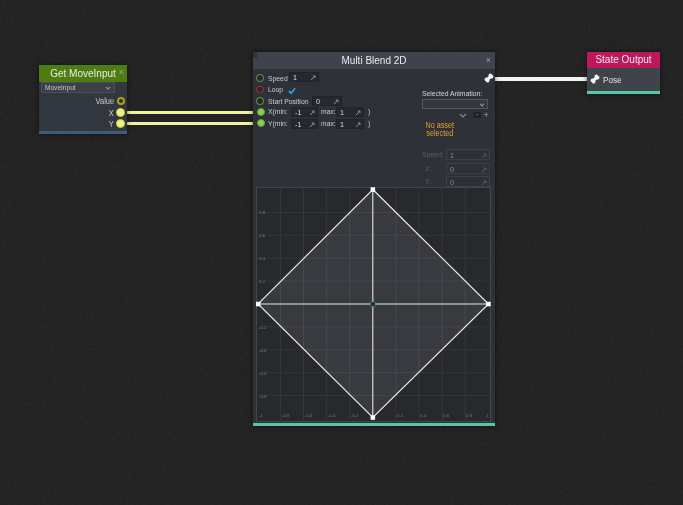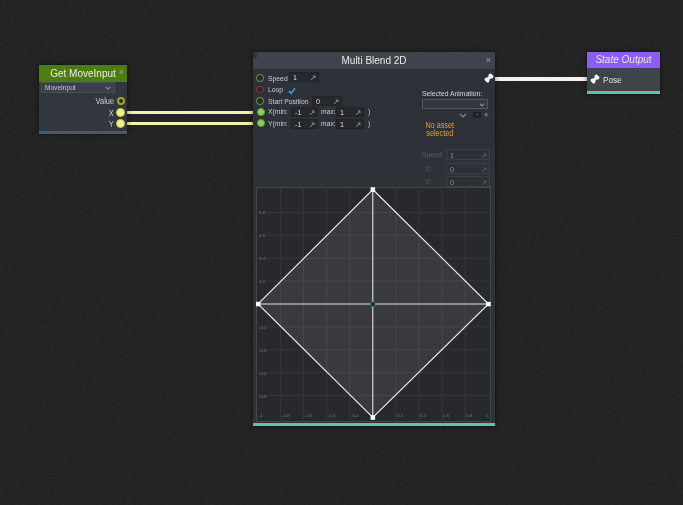--- a/index.html
+++ b/index.html
@@ -244,21 +244,21 @@
         <text x="187" y="230">0.6</text>
         <text x="210" y="230">0.8</text>
         <text x="230" y="230">1</text>
     </g>
   </svg>
 
   <div class="abs" style="left:0; bottom:0; width:100%; height:3px; background:#55c8a6;"></div>
 </div>
 
 <div class="node" id="n3" style="left:587px; top:52px; width:73px; height:41.5px; background:#3f434a;">
-  <div class="titlebar" style="height:16px; background:#8b5cf6; font-size:10px; line-height:16px;font-style:italic;"><span class="tt" style="transform:none;">State Output</span></div>
+  <div class="titlebar" style="height:16px; background:#be185d; font-size:10px; line-height:16px;"><span class="tt" style="transform:none;">State Output</span></div>
   <svg class="abs" style="left:1.5px; top:20.5px;" width="12" height="12" viewBox="0 0 12 12">
     <g fill="#f2f2f2" transform="rotate(-45 6 6)">
       <circle cx="3.2" cy="5.1" r="1.85"></circle>
         <circle cx="3.2" cy="6.9" r="1.85"></circle>
       <circle cx="8.8" cy="5.1" r="1.85"></circle>
         <circle cx="8.8" cy="6.9" r="1.85"></circle>
       <rect x="3" y="4.5" width="6" height="3" rx="1.4"></rect>
     </g>
   </svg>
   <div class="lbl" style="left:16px; top:21.5px; color:#e2e4e8; font-size:9.5px;">Pose</div>

